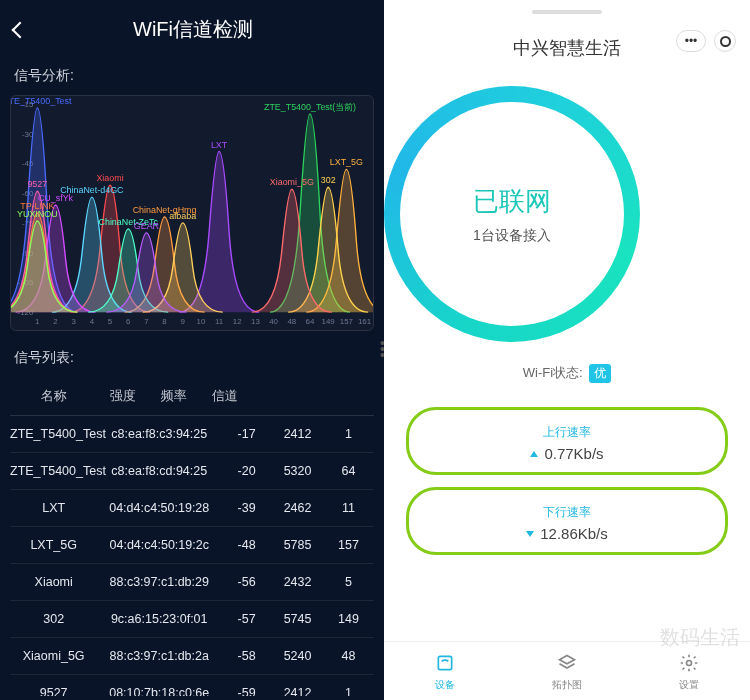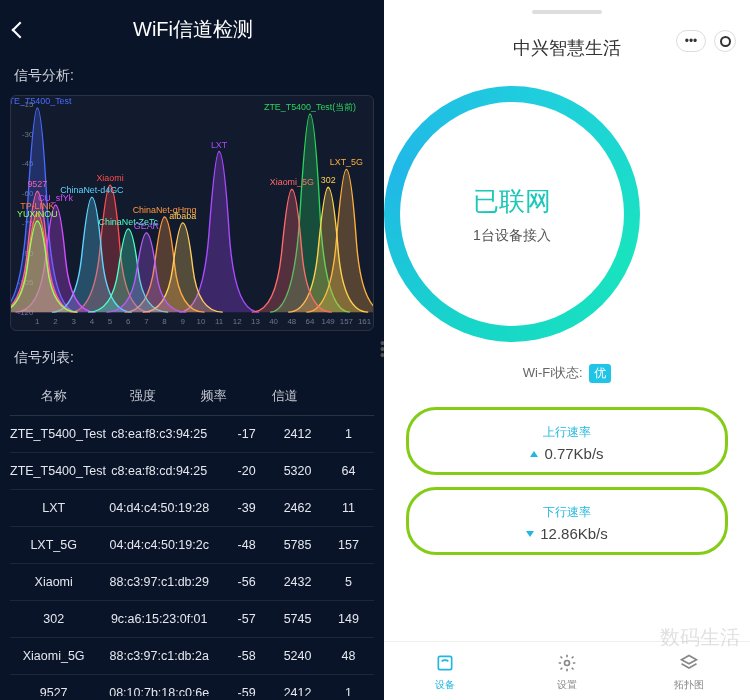--- a/index.html
+++ b/index.html
@@ -11,21 +11,21 @@
 
 .l-header { display: flex; align-items: center; padding: 16px 14px 18px; }
 .back-chev { width: 12px; height: 12px; border-left: 2px solid #fff; border-bottom: 2px solid #fff; transform: rotate(45deg); margin-right: 2px; }
 .l-title { flex: 1; text-align: center; font-size: 20px; font-weight: 400; margin-right: 12px; }
 .section-label { font-size: 14px; color: #d0d4dc; padding: 6px 14px 10px; }
 .chart-box { margin: 0 10px 12px; height: 236px; background: #121a2e; border: 1px solid #2a3142; border-radius: 6px; position: relative; overflow: hidden; }
 .chart-svg { position: absolute; inset: 0; width: 100%; height: 100%; }
 .axis-text { fill: #6b7890; font-size: 8px; }
 .net-label { font-size: 9px; font-weight: 500; }
 .table-wrap { margin: 0 10px; }
-.thead { display: flex; font-size: 13px; color: #c6cad3; padding: 10px 0; border-bottom: 1px solid #2a3142; gap: 20px; }
+.thead { display: flex; font-size: 13px; color: #c6cad3; padding: 10px 0; border-bottom: 1px solid #2a3142; }
 .th, .td { text-align: center; }
 .c-name { width: 24%; } .c-mac { width: 34%; } .c-rssi { width: 14%; } .c-freq { width: 14%; } .c-chan { width: 14%; }
 .trow { display: flex; font-size: 12.5px; color: #e4e7ee; padding: 11px 0; border-bottom: 1px solid #1f2638; }
 .tbody { max-height: 280px; overflow: hidden; }
 
 
 .r-notch { width: 70px; height: 4px; background: #ddd; border-radius: 2px; margin: 10px auto 16px; }
 .r-header { display: flex; align-items: center; justify-content: center; position: relative; padding: 6px 0 22px; }
 .r-title { font-size: 18px; font-weight: 500; }
 .r-actions { position: absolute; right: 14px; top: 0; display: flex; gap: 8px; }
@@ -230,30 +230,30 @@
           <svg viewBox="0 0 24 24" fill="none" stroke="#20b8e0" stroke-width="2">
             <rect x="4" y="4" width="16" height="16" rx="2"></rect>
             <path d="M8 10c2-2 6-2 8 0"></path>
           </svg>
         </div>
       <div>设备</div>
     </div>
     <div class="nav-item">
       <div class="nav-icon">
           <svg viewBox="0 0 24 24" fill="none" stroke="#888" stroke-width="2">
+            <path d="M12 3l9 5-9 5-9-5 9-5z"></path>
+            <path d="M3 13l9 5 9-5"></path>
+          </svg>
+        </div>
+      <div>拓扑图</div>
+    </div>
+    <div class="nav-item">
+      <div class="nav-icon">
+          <svg viewBox="0 0 24 24" fill="none" stroke="#888" stroke-width="2">
             <circle cx="12" cy="12" r="3"></circle>
             <path d="M12 2v3M12 19v3M4.2 4.2l2.1 2.1M17.7 17.7l2.1 2.1M2 12h3M19 12h3M4.2 19.8l2.1-2.1M17.7 6.3l2.1-2.1"></path>
           </svg>
         </div>
       <div>设置</div>
     </div>
-    <div class="nav-item">
-      <div class="nav-icon">
-          <svg viewBox="0 0 24 24" fill="none" stroke="#888" stroke-width="2">
-            <path d="M12 3l9 5-9 5-9-5 9-5z"></path>
-            <path d="M3 13l9 5 9-5"></path>
-          </svg>
-        </div>
-      <div>拓扑图</div>
-    </div>
   </div>
   <div class="watermark">数码生活</div>
 </div>
 
 </body></html>

